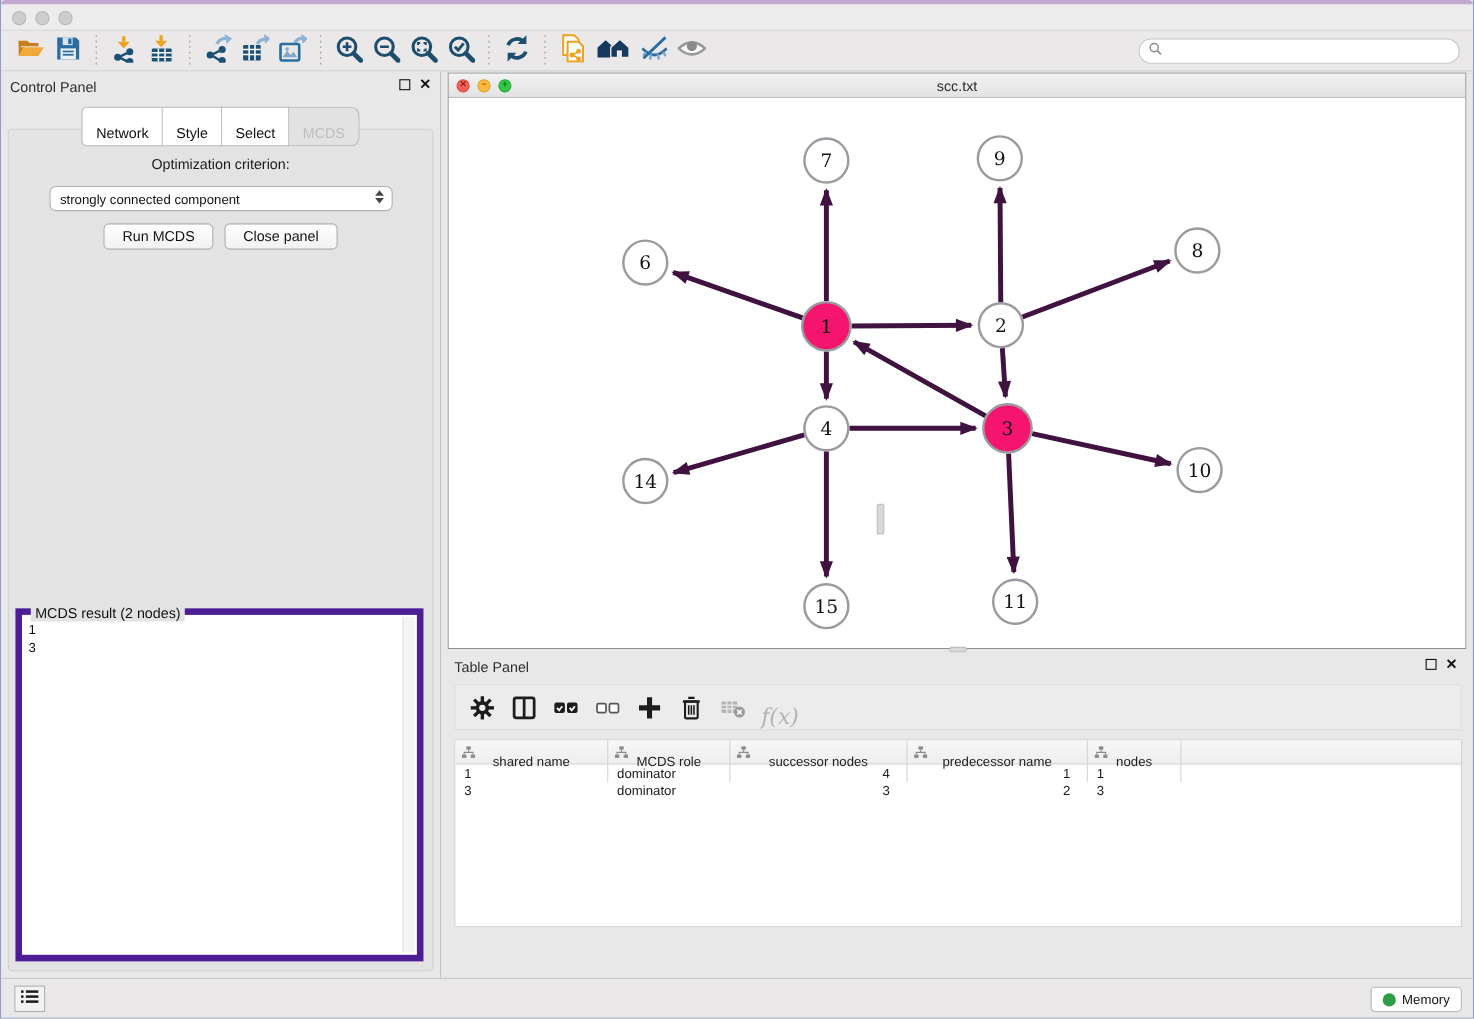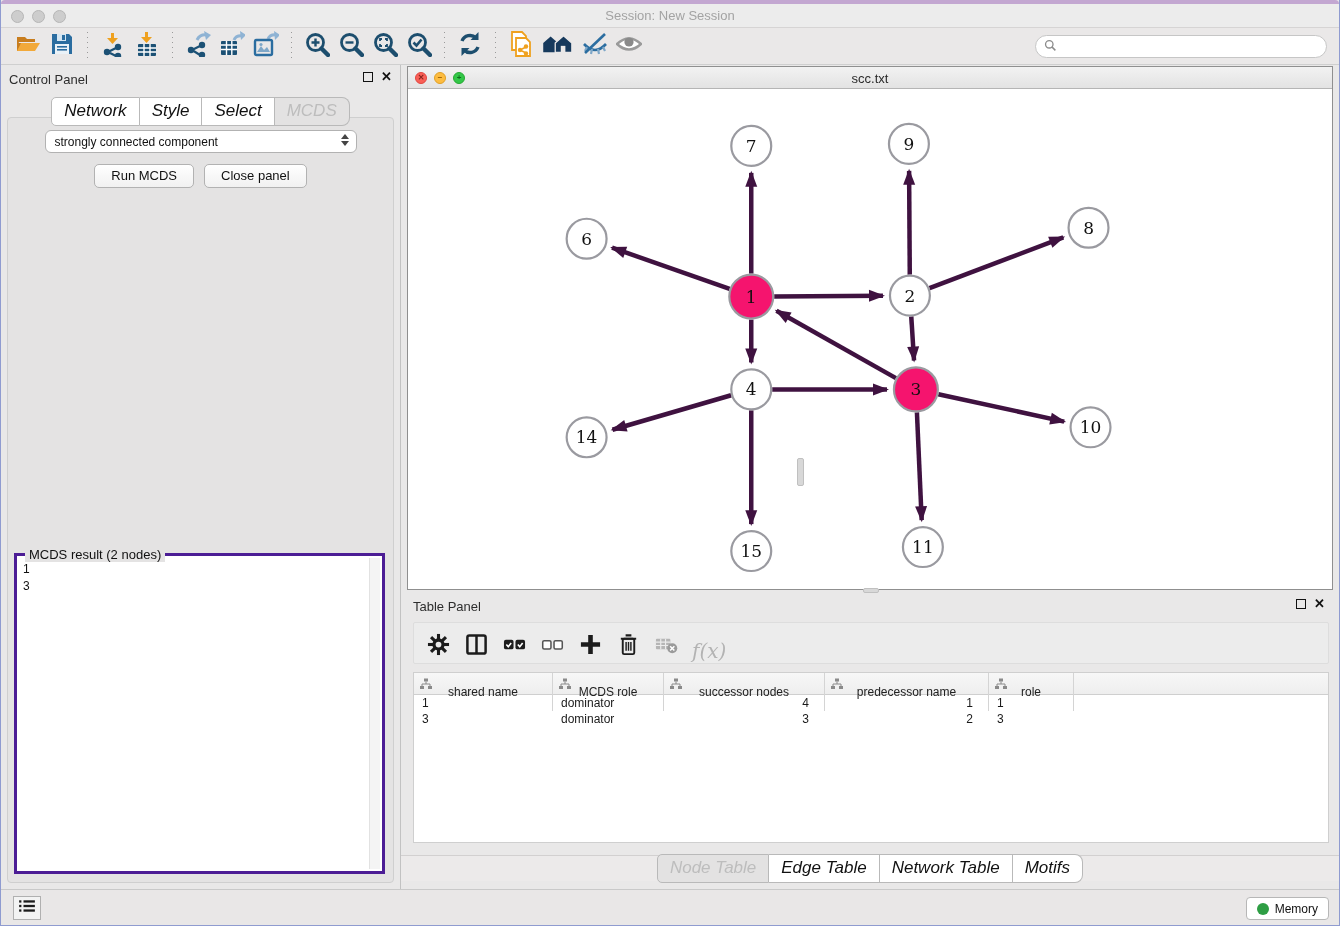--- a/index.html
+++ b/index.html
@@ -42,40 +42,40 @@
     margin-left:5px; background:transparent; font-family:"Liberation Sans",sans-serif; }
   
   .control-panel { position:absolute; left:0; top:65px; width:400px; bottom:36px;
     background:#e9e8e8; border-right:1px solid #c2c2c2; }
   .cp-head { position:relative; height:28px; }
   .panel-title { position:absolute; left:8px; top:7px; font-size:13px; color:#2d2d2d; }
   .panel-icons { position:absolute; right:8px; top:7px; display:flex; gap:8px; align-items:center; }
   .float-ico { width:10px; height:10px; border:1.6px solid #111; background:transparent; }
   .close-ico { font-size:13px; font-weight:bold; color:#111; line-height:10px; }
   .cp-tabs { display:flex; justify-content:center; margin-top:4px; position:relative; z-index:2; }
-  .seg-tab { font-size:17px; padding:3px 12px 4px; background:#fff; color:#111;
-    border:1px solid #b9b9b9; border-left:none; cursor:default;font-style:italic; }
+  .seg-tab { font-size:13px; padding:15px 12px 4px; background:#fff; color:#111;
+    border:1px solid #b9b9b9; border-left:none; cursor:default; }
   .seg-tab:first-child { border-left:1px solid #b9b9b9; border-radius:5px 0 0 5px; }
   .seg-tab:last-child { border-radius:0 8px 8px 0; }
   .seg-tab.active { background:#e3e2e2; color:#bdbdbd; }
   .cp-body { position:absolute; left:6px; right:6px; top:52px; bottom:6px;
     background:#e4e3e3; border:1px solid #cfcfcf; border-radius:4px; }
   .opt-label { text-align:center; margin-top:24px; font-size:13px; color:#1a1a1a; }
   .dropdown { position:relative; margin:12px auto 0; width:312px; height:23px;
     background:#fff; border:1px solid #b2b2b2; border-radius:6px;
     display:flex; align-items:center; padding:0 24px 0 9px; font-size:12px; color:#111; }
   .dd-stepper { position:absolute; right:7px; top:3px; display:flex; flex-direction:column; gap:2px; }
   .dd-stepper i { width:0; height:0; border-left:4px solid transparent; border-right:4px solid transparent; }
   .dd-up { border-bottom:5px solid #444; }
   .dd-down { border-top:5px solid #444; }
   .cp-buttons { display:flex; justify-content:center; gap:10px; margin-top:11px; }
   .btn { font-size:13px; color:#111; background:linear-gradient(#ffffff,#f1f1f1);
     border:1px solid #b2b2b2; border-radius:5px; padding:3px 16px 4px; cursor:default; }
   .result-box { position:absolute; left:6px; right:8px; top:435px; bottom:8px;
-    border:3px solid #4c1d95; background:#fff; }
+    border:6px solid #4c1d95; background:#fff; }
   .result-legend { position:absolute; top:-9px; left:8px; background:#e4e3e3;
     padding:0 4px; font-size:13px; color:#111; }
   .result-text { position:absolute; inset:2px 13px 2px 2px; overflow:hidden;
     font-size:12px; color:#111; line-height:17px; padding:3px 4px;
     font-family:"Liberation Sans",sans-serif; }
   .result-scroll { position:absolute; top:2px; bottom:2px; right:2px; width:11px;
     background:#f4f4f4; border-left:1px solid #e2e2e2; }
   
   .net-area { position:absolute; left:400px; top:65px; right:0; height:527px; }
   .net-window { position:absolute; left:6px; right:6px; top:1px; bottom:2px;
@@ -132,21 +132,20 @@
 
 <div id="app">
   <div class="top-strip"></div>
 
   <div class="titlebar">
     <div class="tl-group">
       <div class="tl"></div>
       <div class="tl"></div>
       <div class="tl"></div>
     </div>
-    <div class="win-title">Session: New Session</div>
   </div>
 
   <div class="toolbar">
     <div class="tb-btn">
       <span><svg viewBox="0 0 26 26">
         <path d="M2 6h8l2 2h8v3H2z" fill="#c87d1e"></path>
         <path d="M2 6v14h2l3-8h-3z" fill="#c87d1e"></path>
         <path d="M6 12h19l-5 8H2z" fill="#f2a93a"></path>
           </svg></span>
     </div>
@@ -303,20 +302,21 @@
         <div class="close-ico">✕</div>
       </div>
     </div>
     <div class="cp-tabs" id="cp-tabs">
         <div class="seg-tab">Network</div>
         <div class="seg-tab">Style</div>
         <div class="seg-tab">Select</div>
         <div class="seg-tab active">MCDS</div>
       </div>
     <div class="cp-body">
+      <div class="opt-label">Optimization criterion:</div>
       <div class="dropdown">
         <span>strongly connected component</span>
         <span class="dd-stepper">
             <i class="dd-up"></i>
             <i class="dd-down"></i>
           </span>
       </div>
       <div class="cp-buttons">
         <div class="btn">Run MCDS</div>
         <div class="btn">Close panel</div>
@@ -543,46 +543,40 @@
           </div>
           <div class="dt-hcell" style="width: 85px;">
             <svg viewBox="0 0 12 12">
               <g fill="#8a8a8a">
                 <rect x="4" y="0.5" width="4" height="3"></rect>
                 <rect x="0" y="8" width="4" height="3"></rect>
                 <rect x="8" y="8" width="4" height="3"></rect>
               </g>
               <path d="M6 3.5V6M2 8V6h8v2" fill="none" stroke="#8a8a8a" stroke-width="1"></path>
             </svg>
-            <span>role</span>
+            <span>nodes</span>
           </div>
         </div>
       <div id="dt-body">
           <div class="dt-row">
             <div class="dt-cell" style="width: 139px; text-align: left; padding: 0px 0px 0px 8px;">1</div>
             <div class="dt-cell" style="width: 111px; text-align: left; padding: 0px 0px 0px 8px;">dominator</div>
             <div class="dt-cell" style="width: 161px; text-align: right; padding: 0px 16px 0px 0px;">4</div>
             <div class="dt-cell" style="width: 164px; text-align: right; padding: 0px 16px 0px 0px;">1</div>
             <div class="dt-cell" style="width: 85px; text-align: left; padding: 0px 0px 0px 8px;">1</div>
           </div>
           <div class="dt-row">
             <div class="dt-cell" style="width: 139px; text-align: left; padding: 0px 0px 0px 8px;">3</div>
             <div class="dt-cell" style="width: 111px; text-align: left; padding: 0px 0px 0px 8px;">dominator</div>
             <div class="dt-cell" style="width: 161px; text-align: right; padding: 0px 16px 0px 0px;">3</div>
             <div class="dt-cell" style="width: 164px; text-align: right; padding: 0px 16px 0px 0px;">2</div>
             <div class="dt-cell" style="width: 85px; text-align: left; padding: 0px 0px 0px 8px;">3</div>
           </div>
         </div>
     </div>
-    <div class="tp-tabs" id="tp-tabs">
-        <div class="seg-tab active">Node Table</div>
-        <div class="seg-tab">Edge Table</div>
-        <div class="seg-tab">Network Table</div>
-        <div class="seg-tab">Motifs</div>
-      </div>
   </div>
 
   <div class="statusbar">
     <div class="list-btn">
       <span><svg viewBox="0 0 20 16" style="width:18px;height:14px">
         <g fill="#1c1c1c">
               <rect x="1" y="1.5" width="2.6" height="2.6"></rect>
               <rect x="6" y="1.5" width="13" height="2.6"></rect>
         <rect x="1" y="6.7" width="2.6" height="2.6"></rect>
               <rect x="6" y="6.7" width="13" height="2.6"></rect>

